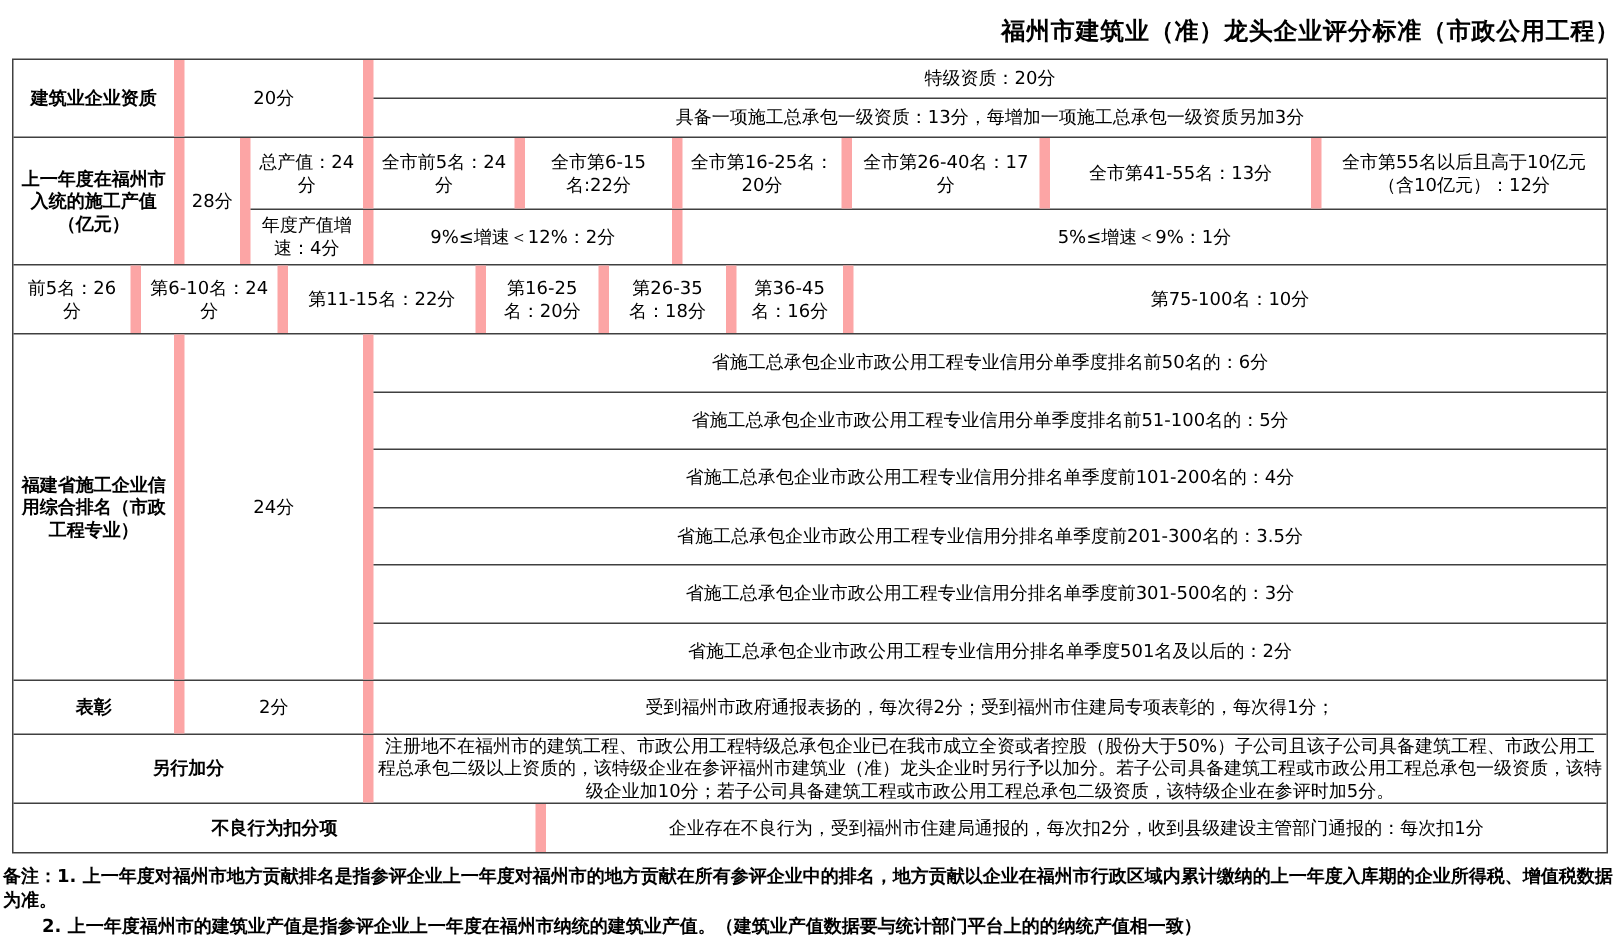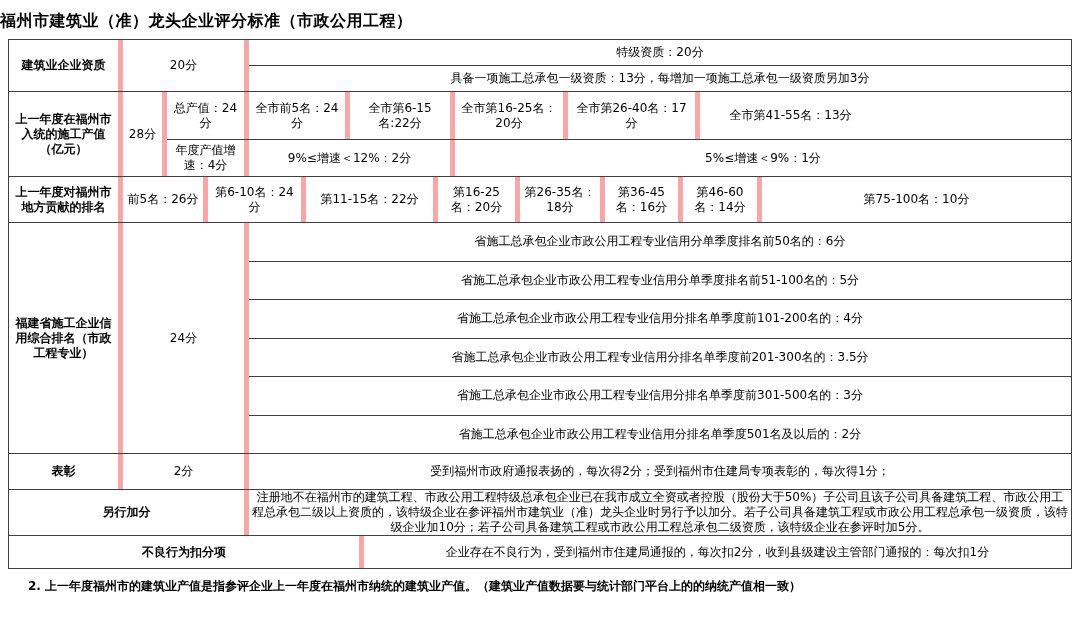--- a/index.html
+++ b/index.html
@@ -2,32 +2,32 @@
 <html><head>
 <meta charset="utf-8">
 <style>
   * { margin:0; padding:0; box-sizing:border-box; }
   html,body { background:#ffffff; }
   body {
     width:1080px; height:632px; overflow:hidden;
     font-family:"DejaVu Sans", sans-serif; color:#000;
   }
   .title {
-    font-size:16px; font-weight:bold; text-align:left;
+    font-size:16px; font-weight:bold; text-align:right;
     padding:11px 0 7px 0; letter-spacing:0.5px;
   }
   .tbl {
     margin:0 8px; width:1064px;
     border:1px solid #404040;
     display:flex; flex-direction:column;
   }
   .band { display:flex; align-items:stretch; }
   .band:not(:last-child){ border-bottom:1px solid #404040; }
   .c {
-    border-right:5px solid #fca5a5;
+    border-right:7px solid #fca5a5;
     display:flex; align-items:center; justify-content:center;
     text-align:center; font-size:12px; line-height:1.25;
     padding:1px 4px;
   }
   .c:last-child { border-right:none; }
   .col { display:flex; flex-direction:column; flex:1; min-width:0; }
   .subrow { display:flex; align-items:stretch; flex:1; }
   .subrow:not(:last-child){ border-bottom:1px solid #404040; }
   .bold { font-weight:bold; }
   .w-label { width:114px; flex:none; }
@@ -60,38 +60,37 @@
     <div class="c bold w-label">上一年度在福州市入统的施工产值（亿元）</div>
     <div class="c" style="width:44px;flex:none">28分</div>
     <div class="col">
       <div class="subrow" style="height:48px;flex:none">
         <div class="c" style="width:82px;flex:none">总产值：24分</div>
         <div class="c" style="width:101px;flex:none">全市前5名：24分</div>
         <div class="c" style="width:105px;flex:none">全市第6-15名:22分</div>
         <div class="c" style="width:113px;flex:none">全市第16-25名：20分</div>
         <div class="c" style="width:132px;flex:none">全市第26-40名：17分</div>
         <div class="c" style="width:181px;flex:none">全市第41-55名：13分</div>
+        <div class="c grow">全市第55名以后且高于10亿元（含10亿元）：12分</div>
       </div>
       <div class="subrow">
         <div class="c" style="width:82px;flex:none">年度产值增速：4分</div>
         <div class="c" style="width:206px;flex:none">9%≤增速＜12%：2分</div>
         <div class="c grow">5%≤增速＜9%：1分</div>
       </div>
     </div>
   </div>
 
   <div class="band" style="height:46px">
-    <div class="c bold w-label">上一年度对福州市地方贡献的排名</div>
     <div class="c" style="width:85px;flex:none">前5名：26分</div>
     <div class="c" style="width:98px;flex:none">第6-10名：24分</div>
     <div class="c" style="width:132px;flex:none">第11-15名：22分</div>
     <div class="c" style="width:82px;flex:none">第16-25名：20分</div>
     <div class="c" style="width:85px;flex:none">第26-35名：18分</div>
     <div class="c" style="width:78px;flex:none">第36-45名：16分</div>
-    <div class="c" style="width:79px;flex:none">第46-60名：14分</div>
     <div class="c grow">第75-100名：10分</div>
   </div>
 
   <div class="band" style="height:231px">
     <div class="c bold w-label">福建省施工企业信用综合排名（市政工程专业）</div>
     <div class="c w-score">24分</div>
     <div class="col">
       <div class="subrow">
           <div class="c grow">省施工总承包企业市政公用工程专业信用分单季度排名前50名的：6分</div>
         </div>
@@ -125,14 +124,15 @@
   </div>
 
   <div class="band" style="height:32px">
     <div class="c bold" style="width:355px;flex:none">不良行为扣分项</div>
     <div class="c grow">企业存在不良行为，受到福州市住建局通报的，每次扣2分，收到县级建设主管部门通报的：每次扣1分</div>
   </div>
 
 </div>
 
 <div class="notes">
+  <div class="note1">备注：1. 上一年度对福州市地方贡献排名是指参评企业上一年度对福州市的地方贡献在所有参评企业中的排名，地方贡献以企业在福州市行政区域内累计缴纳的上一年度入库期的企业所得税、增值税数据为准。</div>
   <div class="note2">2. 上一年度福州市的建筑业产值是指参评企业上一年度在福州市纳统的建筑业产值。（建筑业产值数据要与统计部门平台上的的纳统产值相一致）</div>
 </div>
 
 </body></html>

